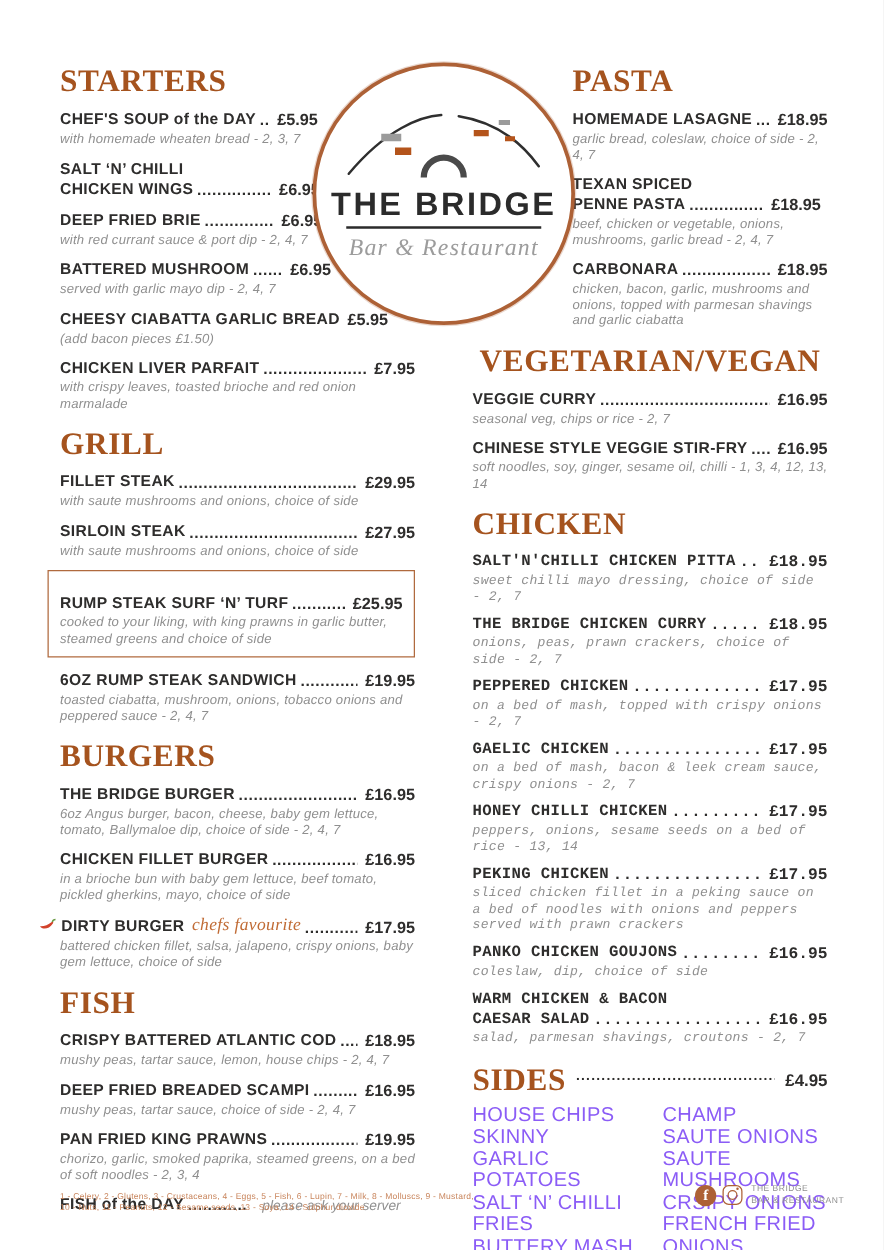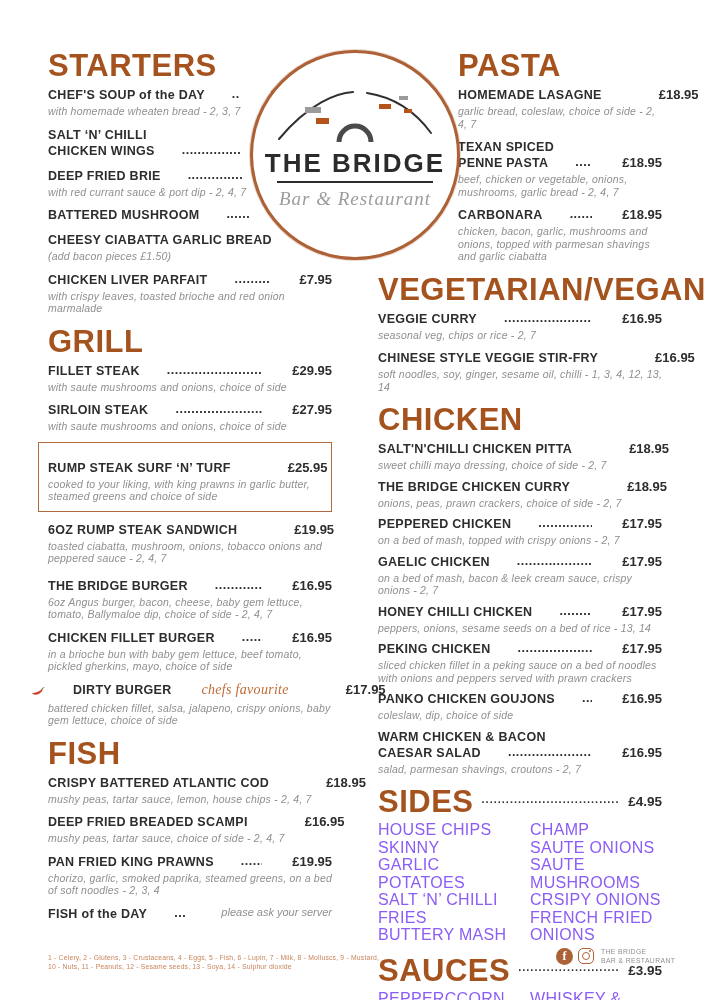--- a/index.html
+++ b/index.html
@@ -23,30 +23,30 @@
   .logo-badge svg{margin-top:24px;}
   .logo-title{font-weight:bold;font-size:26px;line-height:28px;letter-spacing:2px;color:#2b2b2b;margin-top:2px;}
   .logo-rule{width:156px;height:2px;background:#2b2b2b;margin:4px 0 5px;}
   .logo-subtitle{font-family:"Liberation Serif","DejaVu Serif",serif;font-style:italic;font-size:19px;color:#9C9C9C;letter-spacing:1px;}
   
   .col{position:absolute;top:52px;width:284px;}
   .col-left{left:48px;}
   .col-right{left:378px;}
   .section{margin-bottom:13px;}
   .sec-title{
-    font-family:Liberation Sans, sans-serif;font-weight:bold;
-    font-size:31px;line-height:27px;color:var(--rust);letter-spacing:.5px;
+    font-family:Liberation Serif, serif;font-weight:bold;
+    font-size:25px;line-height:27px;color:var(--rust);letter-spacing:.5px;
     margin-bottom:8px;
   }
   .sec-title.center{text-align:center;}
   .section.indent{padding-left:80px;}
   
   .menu-item{margin-bottom:9px;}
-  .sec-chicken .menu-item{margin-bottom:7px;}
-  .name-row{display:flex;align-items:flex-start;white-space:nowrap;gap:24px;}
+  .sec-chicken .menu-item{margin-bottom:7px;font-family:Liberation Mono, monospace;}
+  .name-row{display:flex;align-items:flex-end;white-space:nowrap;}
   .item-name{font-weight:bold;font-size:12.5px;line-height:16px;letter-spacing:.3px;flex-shrink:0;}
   .dots{font-weight:bold;font-size:12.5px;letter-spacing:.5px;min-width:0;overflow:hidden;flex-shrink:1;padding-left:3px;color:var(--ink);}
   .price{font-weight:bold;font-size:13px;flex-shrink:0;padding-left:6px;}
   .note{font-style:italic;color:var(--grey);font-size:11px;padding-left:12px;flex-shrink:0;}
   .accent{font-family:"Liberation Serif","DejaVu Serif",serif;font-style:italic;font-size:14px;color:#C06B35;padding-left:6px;flex-shrink:0;letter-spacing:.3px;}
   .item-desc{font-style:italic;font-size:10.5px;line-height:12.5px;color:var(--grey);margin-top:2px;letter-spacing:.2px;}
   .menu-item.boxed{border:1px solid var(--boxb);padding:17px 9px 8px;margin:2px 0 10px -10px;}
   .chili{flex-shrink:0;margin-left:-17px;padding-right:4px;position:relative;top:1px;}
   
   .grid-head{display:flex;align-items:center;white-space:nowrap;margin-bottom:6px;}
@@ -120,20 +120,21 @@
             <span class="price">£6.95</span>
           </div>
           <div class="item-desc">with red currant sauce &amp; port dip - 2, 4, 7</div>
         </div>
         <div class="menu-item">
           <div class="name-row">
             <span class="item-name">BATTERED MUSHROOM</span>
             <span class="dots">......</span>
             <span class="price">£6.95</span>
           </div>
+          <div class="item-desc">served with garlic mayo dip - 2, 4, 7</div>
         </div>
         <div class="menu-item">
           <div class="name-row">
             <span class="item-name">CHEESY CIABATTA GARLIC BREAD</span>
             <span class="price">£5.95</span>
           </div>
           <div class="item-desc">(add bacon pieces £1.50)</div>
         </div>
         <div class="menu-item">
           <div class="name-row">
@@ -173,20 +174,21 @@
         <div class="menu-item">
           <div class="name-row">
             <span class="item-name">6OZ RUMP STEAK SANDWICH</span>
             <span class="dots">...............</span>
             <span class="price">£19.95</span>
           </div>
           <div class="item-desc">toasted ciabatta, mushroom, onions, tobacco onions and peppered sauce - 2, 4, 7</div>
         </div>
       </section>
       <section class="section sec-burgers">
+        <h2 class="sec-title">BURGERS</h2>
         <div class="menu-item">
           <div class="name-row">
             <span class="item-name">THE BRIDGE BURGER</span>
             <span class="dots">................................</span>
             <span class="price">£16.95</span>
           </div>
           <div class="item-desc">6oz Angus burger, bacon, cheese, baby gem lettuce, tomato, Ballymaloe dip, choice of side - 2, 4, 7</div>
         </div>
         <div class="menu-item">
           <div class="name-row">

